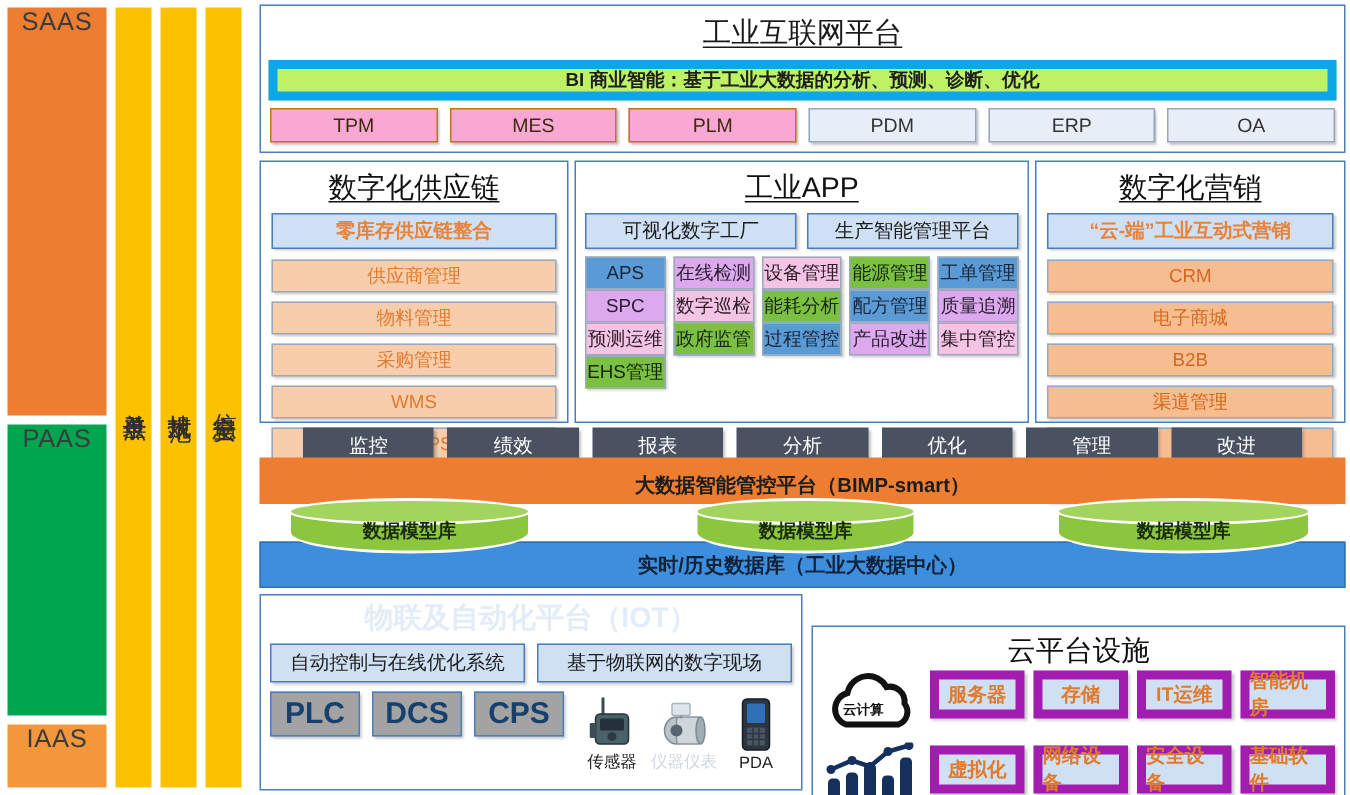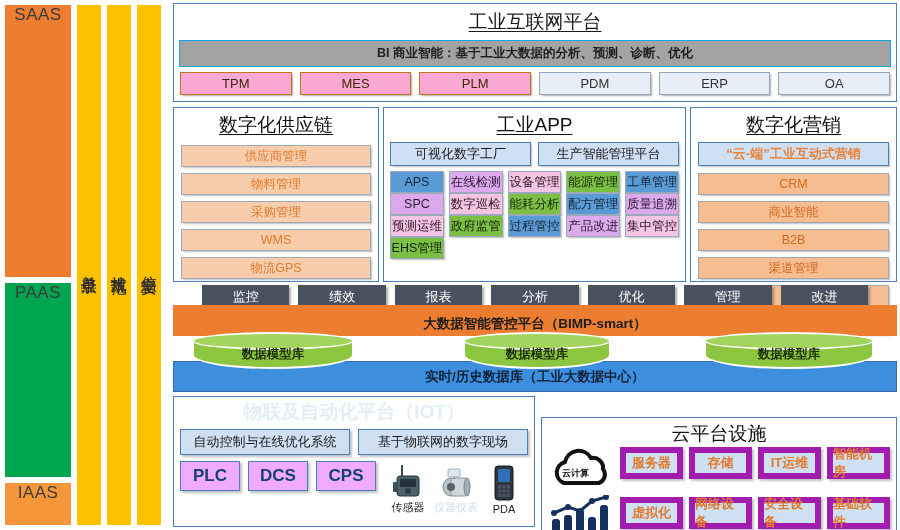--- a/index.html
+++ b/index.html
@@ -37,22 +37,22 @@
 
   .panel { position:absolute; background:#fff; border:1px solid #4a7ebb; }
 
   
   #platform { left:3px; top:3px; width:724px; height:99px; }
   .platform-title {
     text-align:center; font-size:19px; color:#1a1a1a; padding-top:5px;
     text-decoration:underline; text-underline-offset:3px;
   }
   .bi-bar {
-    margin:5px 5px 0 5px; height:27px; background:#a3a3a3;
-    border:1px solid #0ea5e9; display:flex; align-items:center;
+    margin:5px 5px 0 5px; height:27px; background:#bef264;
+    border:6px solid #0ea5e9; display:flex; align-items:center;
     justify-content:center; font-size:12.5px; font-weight:bold; color:#1f1f1f;
   }
   .sys-row { display:flex; gap:8px; margin:5px 6px 0 6px; }
   .sys-chip {
     flex:1; height:23px; display:flex; align-items:center; justify-content:center;
     font-size:13px; border:1px solid #7e8fa3;
     box-shadow:1.5px 1.5px 1.5px rgba(120,120,120,.45);
   }
   .sys-chip.on  { background:#f9a8d4; color:#3c2a0a; border-color:#c0751a; }
   .sys-chip.off { background:#e8eef7; color:#333; border-color:#95a7bd; }
@@ -133,23 +133,23 @@
   .iot-row1 { display:flex; gap:8px; margin:4px 6px 0 6px; }
   .iot-wide {
     flex:1; height:26px; background:#cfe0f3; border:1px solid #4a7ebb;
     display:flex; align-items:center; justify-content:center;
     font-size:13px; color:#1b1b1b;
     box-shadow:1.5px 1.5px 2px rgba(120,120,120,.45);
   }
   .iot-row2 { display:flex; margin:6px 6px 0 6px; gap:8px; }
   .iot-left { display:flex; gap:8px; width:196px; }
   .iot-sq {
-    flex:1; height:30px; background:#f0abfc; border:1px solid #4a7ebb;
-    display:flex; align-items:center; justify-content:center;
-    font-size:17px; font-weight:bold; color:#17406e;
+    flex:1; height:30px; background:#a3a3a3; border:1px solid #4a7ebb;
+    display:flex; align-items:center; justify-content:center;
+    font-size:20px; font-weight:bold; color:#17406e;
     box-shadow:1.5px 1.5px 2px rgba(120,120,120,.45);
   }
   .devs { display:flex; flex:1; justify-content:space-around; align-items:flex-end; }
   .dev { width:46px; text-align:center; }
   .dev .glyph { height:38px; display:flex; align-items:flex-end; justify-content:center; }
   .dev .cap { font-size:11px; color:#222; margin-top:1px; }
   .dev .cap.faint { color:#cfd9e4; }
 
   .cloud-title { text-align:center; font-size:19px; color:#111; padding-top:3px; }
   .cloud-body { display:flex; margin:0 6px; }
@@ -200,20 +200,21 @@
         <div class="sys-chip on">MES</div>
         <div class="sys-chip on">PLM</div>
         <div class="sys-chip off">PDM</div>
         <div class="sys-chip off">ERP</div>
         <div class="sys-chip off">OA</div>
       </div>
     </div>
 
     <div class="panel" id="supply">
       <div class="sec-title">数字化供应链</div>
+      <div class="hdr-chip" style="margin:4px 7px 0 7px;">零库存供应链整合</div>
       <div class="grid2" style="margin:7px 7px 0 7px;">
         <div class="cell c-peach">供应商管理</div>
         <div class="cell c-peach">物料管理</div>
         <div class="cell c-peach">采购管理</div>
         <div class="cell c-peach">WMS</div>
         <div class="cell c-peach">物流GPS</div>
       </div>
     </div>
 
     <div class="panel" id="indapp">
@@ -243,21 +244,21 @@
         <div class="cell c-pink">集中管控</div>
         <div class="cell c-green">EHS管理</div>
       </div>
     </div>
 
     <div class="panel" id="market">
       <div class="sec-title">数字化营销</div>
       <div class="hdr-chip" style="margin:4px 7px 0 7px;">“云-端”工业互动式营销</div>
       <div class="grid2" style="margin:7px 7px 0 7px;">
         <div class="cell c-peach2">CRM</div>
-        <div class="cell c-peach2">商业智能</div>
+        <div class="cell c-peach2">电子商城</div>
         <div class="cell c-peach2">B2B</div>
         <div class="cell c-peach2">渠道管理</div>
         <div class="cell c-peach2">B2C</div>
         <div class="cell c-peach2">O2O</div>
       </div>
     </div>
 
     <div id="tabrow">
       <div class="tab">监控</div>
       <div class="tab">绩效</div>

